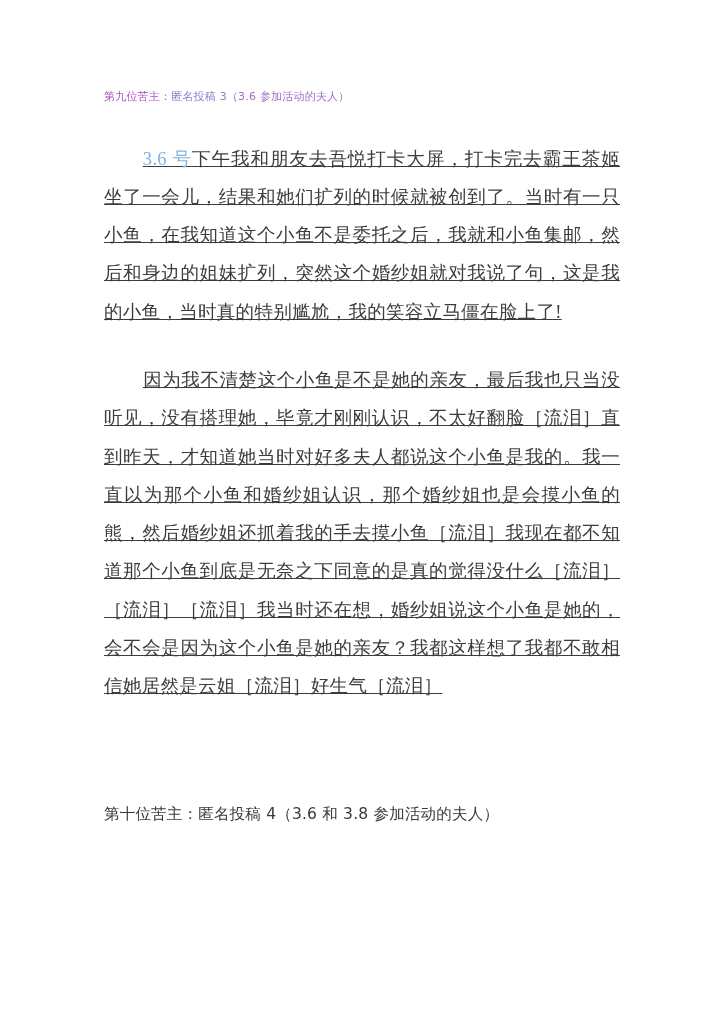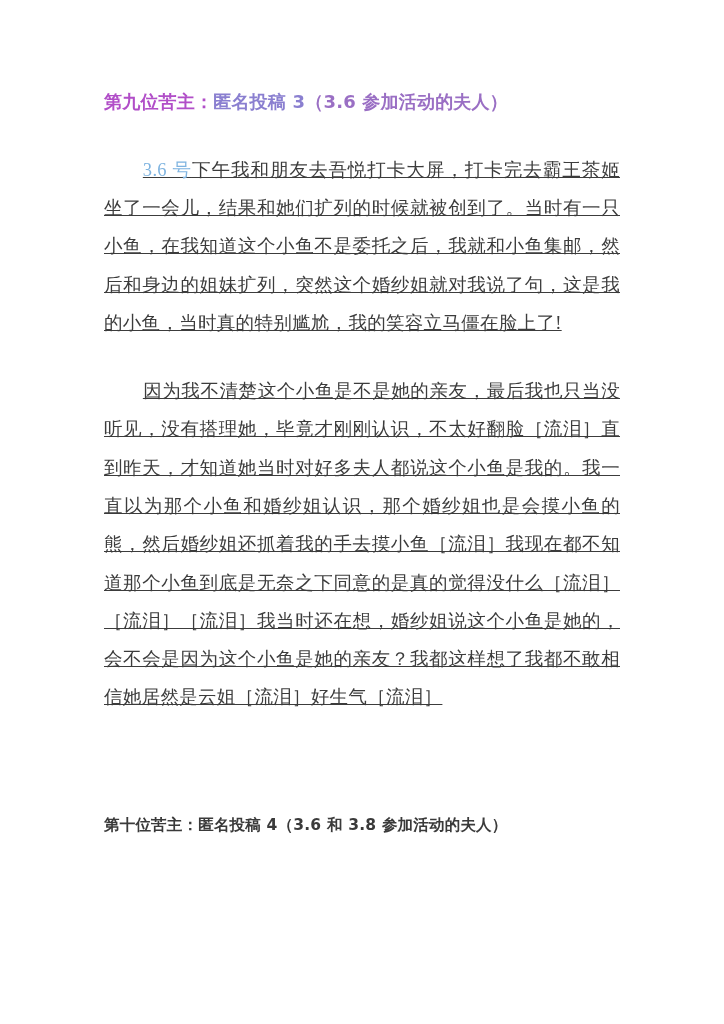--- a/index.html
+++ b/index.html
@@ -18,22 +18,22 @@
     width: 724px;
     height: 1024px;
     box-sizing: border-box;
     padding: 0 104px 0 104px;
     position: relative;
     background: #ffffff;
   }
   .spacer-top { height: 88px; }
   .heading {
     font-family: "DejaVu Sans", "Liberation Sans", sans-serif;
-    font-size: 18px;
-    font-weight: bold;
+    font-size: 11px;
+    font-weight: normal;
     letter-spacing: 0.2px;
     line-height: 1.6;
     white-space: nowrap;
   }
   .heading .h-label { color: #b14ec8; }
   .heading .h-title { color: #8a7fd0; }
   .heading .h-paren { color: #9a6fc4; }
   .para {
     font-size: 18.5px;
     line-height: 2.07;
@@ -50,21 +50,21 @@
   }
   .para .accent {
     color: #7fb4e0;
   }
   .gap-1 { height: 34px; }
   .gap-2 { height: 30px; }
   .gap-bottom { height: 96px; }
   .heading-2 {
     font-family: "DejaVu Sans", "Liberation Sans", sans-serif;
     font-size: 15.5px;
-    font-weight: bold;
+    font-weight: normal;
     letter-spacing: 0.2px;
     line-height: 1.6;
     white-space: nowrap;
   }
 </style>
 </head>
 <body>
 
 <div class="page">
 

